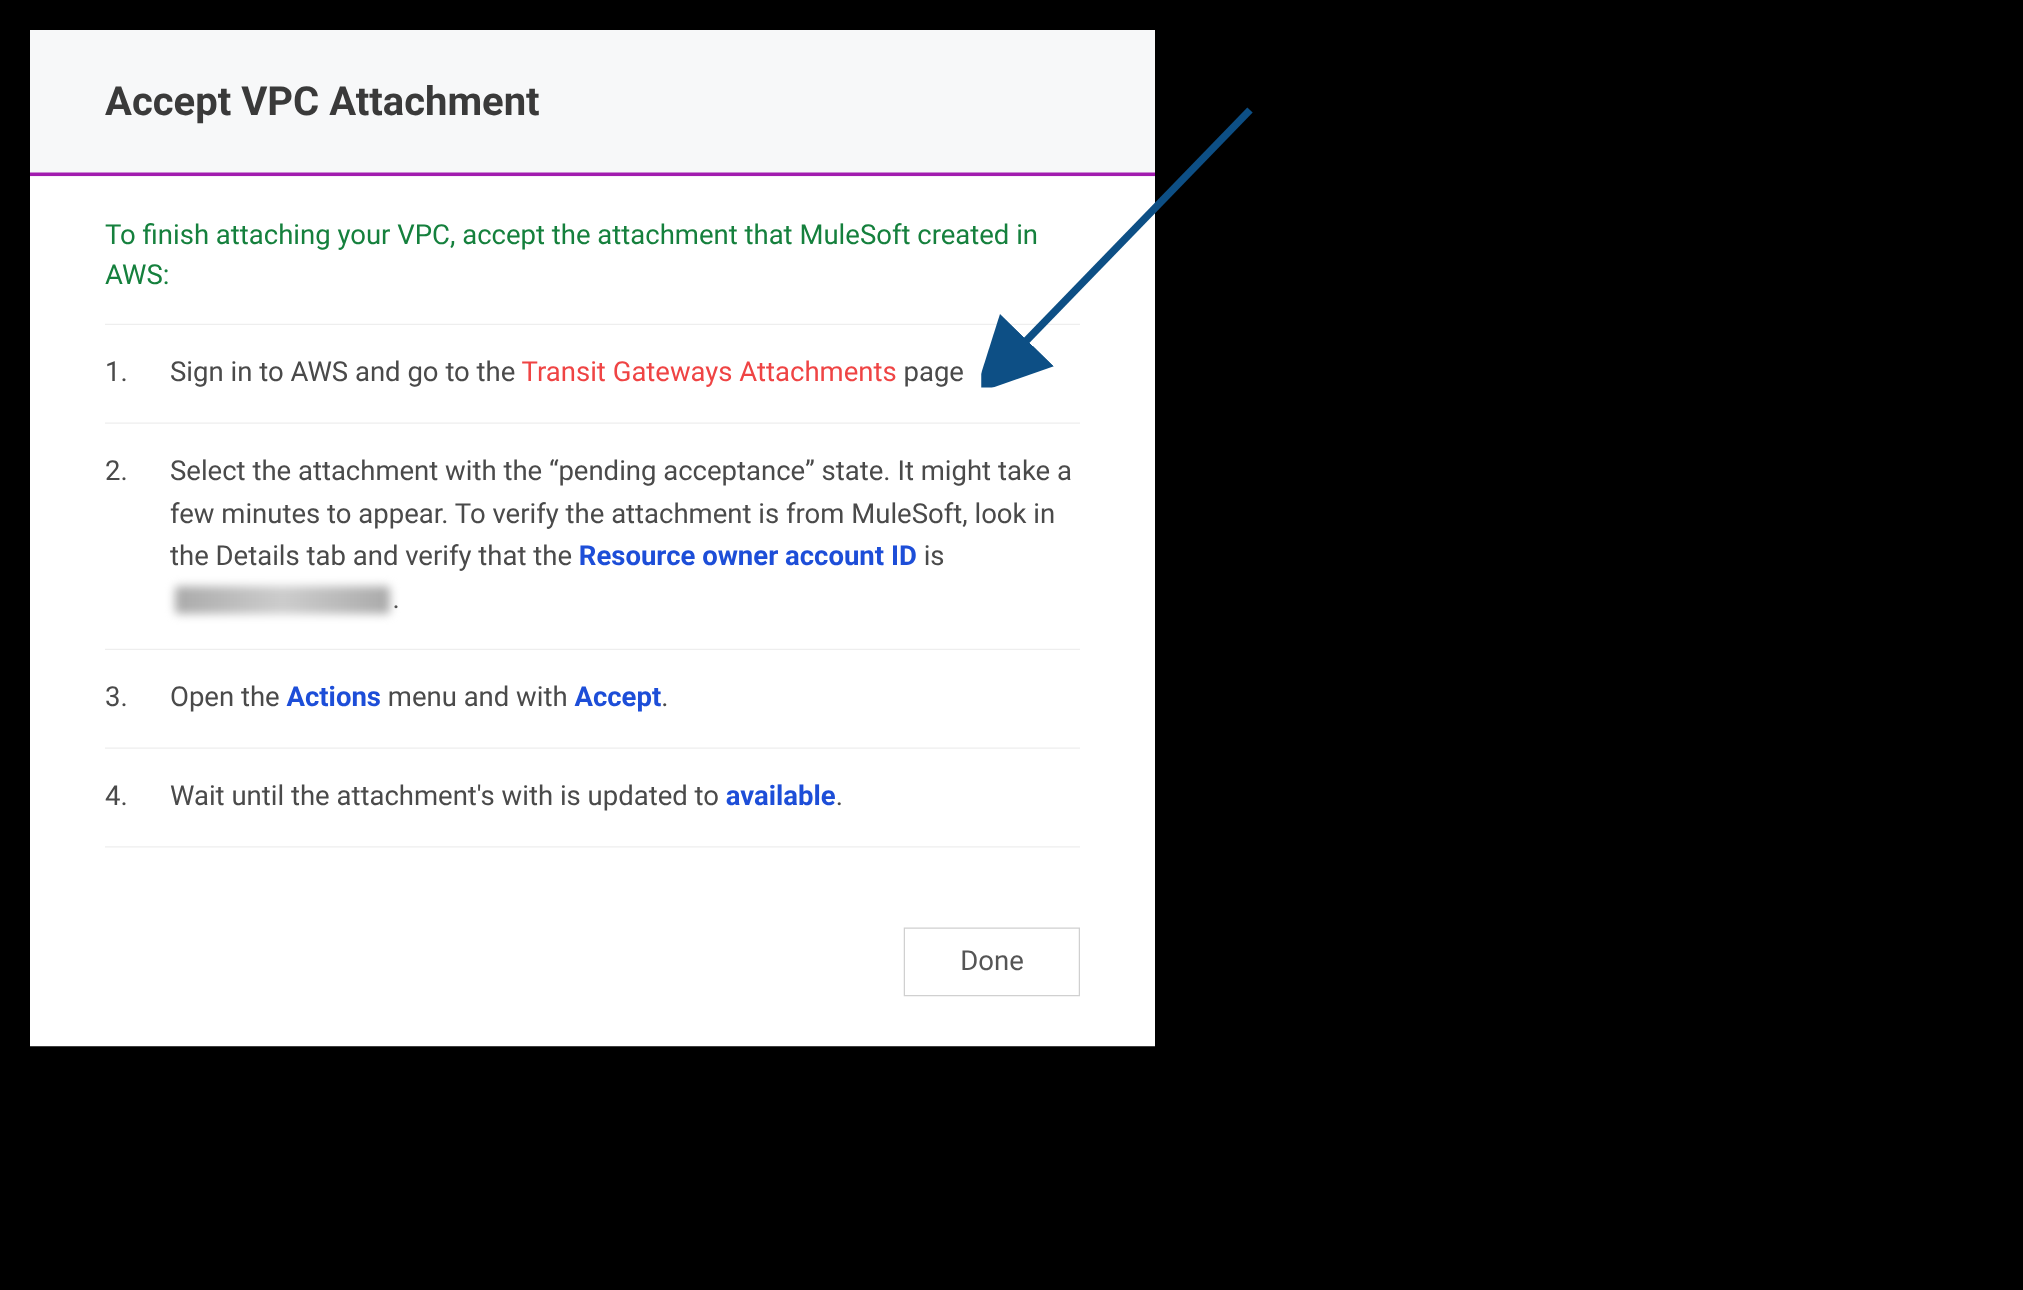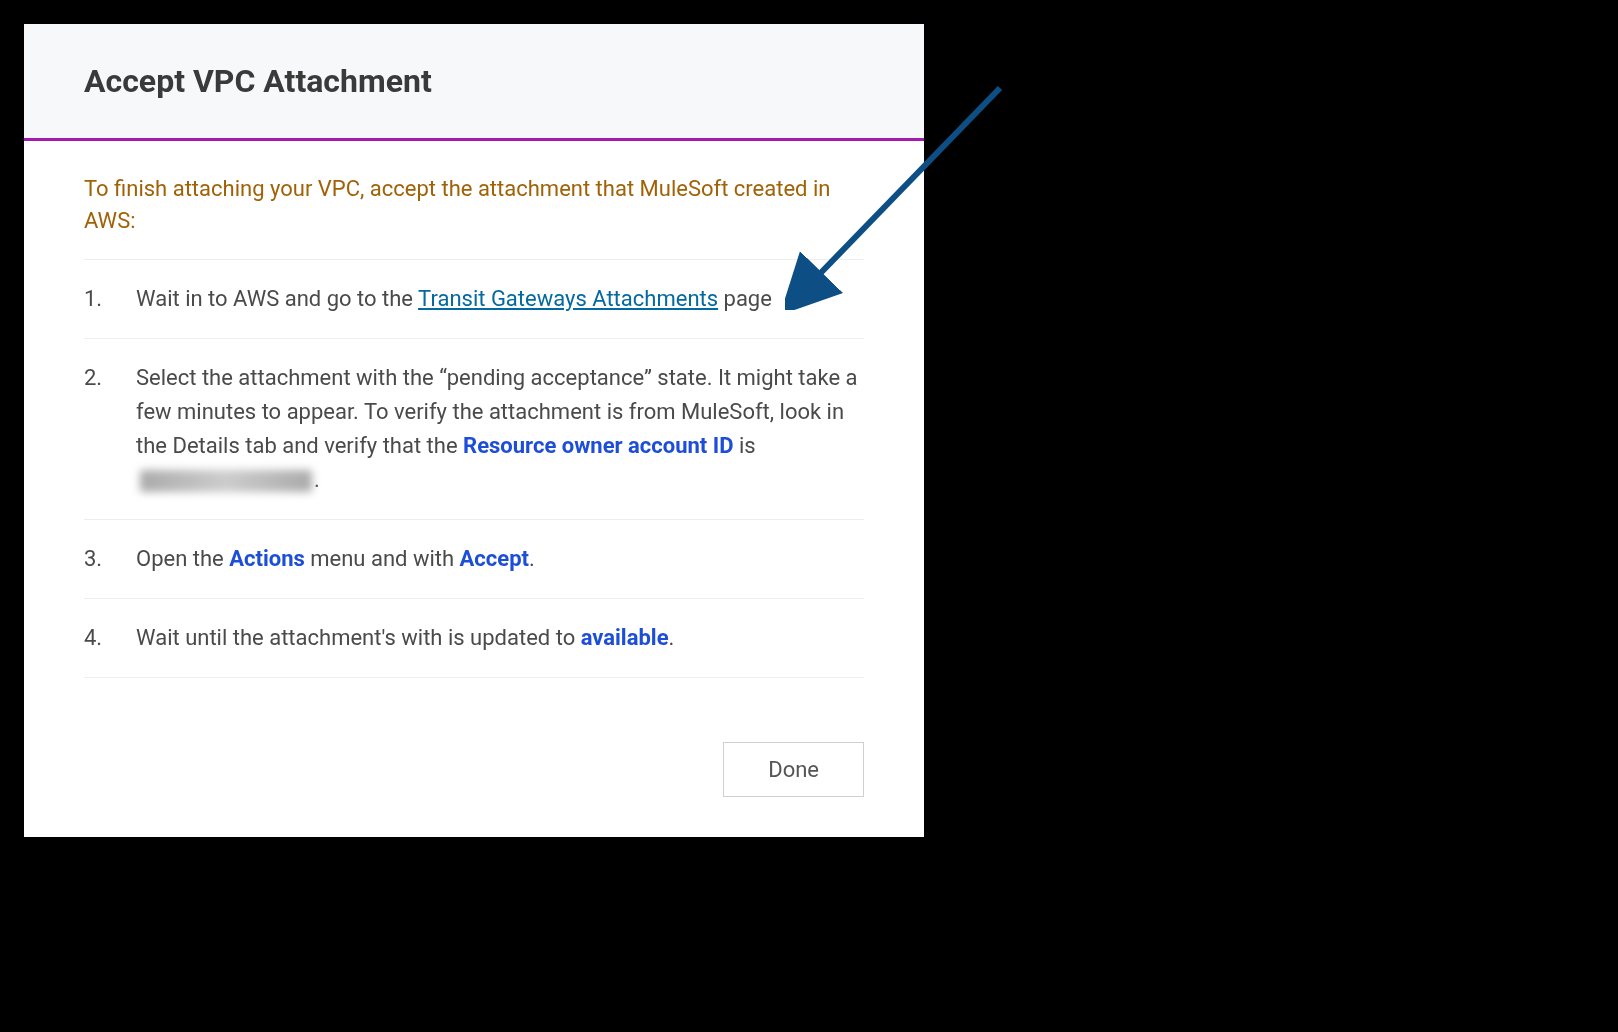--- a/index.html
+++ b/index.html
@@ -31,21 +31,21 @@
       font-size: 32px;
       font-weight: 700;
       color: #3a3a3a;
     }
     .dialog-body {
       padding: 32px 60px 24px 60px;
       background: #fff;
     }
     .intro-text {
       font-size: 22px;
-      color: #a16207;
+      color: #15803d;
       line-height: 1.45;
       padding-bottom: 22px;
       border-bottom: 1px solid #eee;
       margin-bottom: 0;
     }
     .steps {
       list-style: none;
       counter-reset: step;
     }
     .step {
@@ -59,22 +59,21 @@
     }
     .step-num {
       width: 52px;
       flex: 0 0 52px;
       color: #4a4a4a;
     }
     .step-text {
       flex: 1;
     }
     .link {
-      color: #0369a1;
-      text-decoration: underline;
+      color: #ef4444;
       cursor: pointer;
     }
     .b {
       font-weight: 700;
       color: #1d4ed8;
       text-align: center;
     }
     .blur {
       display: inline-block;
       width: 172px;
@@ -114,21 +113,21 @@
   <div class="dialog-header">
     <h1 class="dialog-title">Accept VPC Attachment</h1>
   </div>
   <div class="dialog-body">
     <p class="intro-text">To finish attaching your VPC, accept the attachment that MuleSoft created in AWS:</p>
     <ol class="steps">
 
       <li class="step">
         <span class="step-num">1.</span>
         <span class="step-text">
-          <span>Wait in to AWS and go to the </span><a class="link">Transit Gateways Attachments</a><span> page</span>
+          <span>Sign in to AWS and go to the </span><a class="link">Transit Gateways Attachments</a><span> page</span>
         </span>
       </li>
 
       <li class="step">
         <span class="step-num">2.</span>
         <span class="step-text">
           <span>Select the attachment with the “pending acceptance” state. It might take a few minutes to appear. To verify the attachment is from MuleSoft, look in the Details tab and verify that the </span><span class="b">Resource owner account ID</span><span> is </span><span class="blur"></span><span>.</span>
         </span>
       </li>
 

